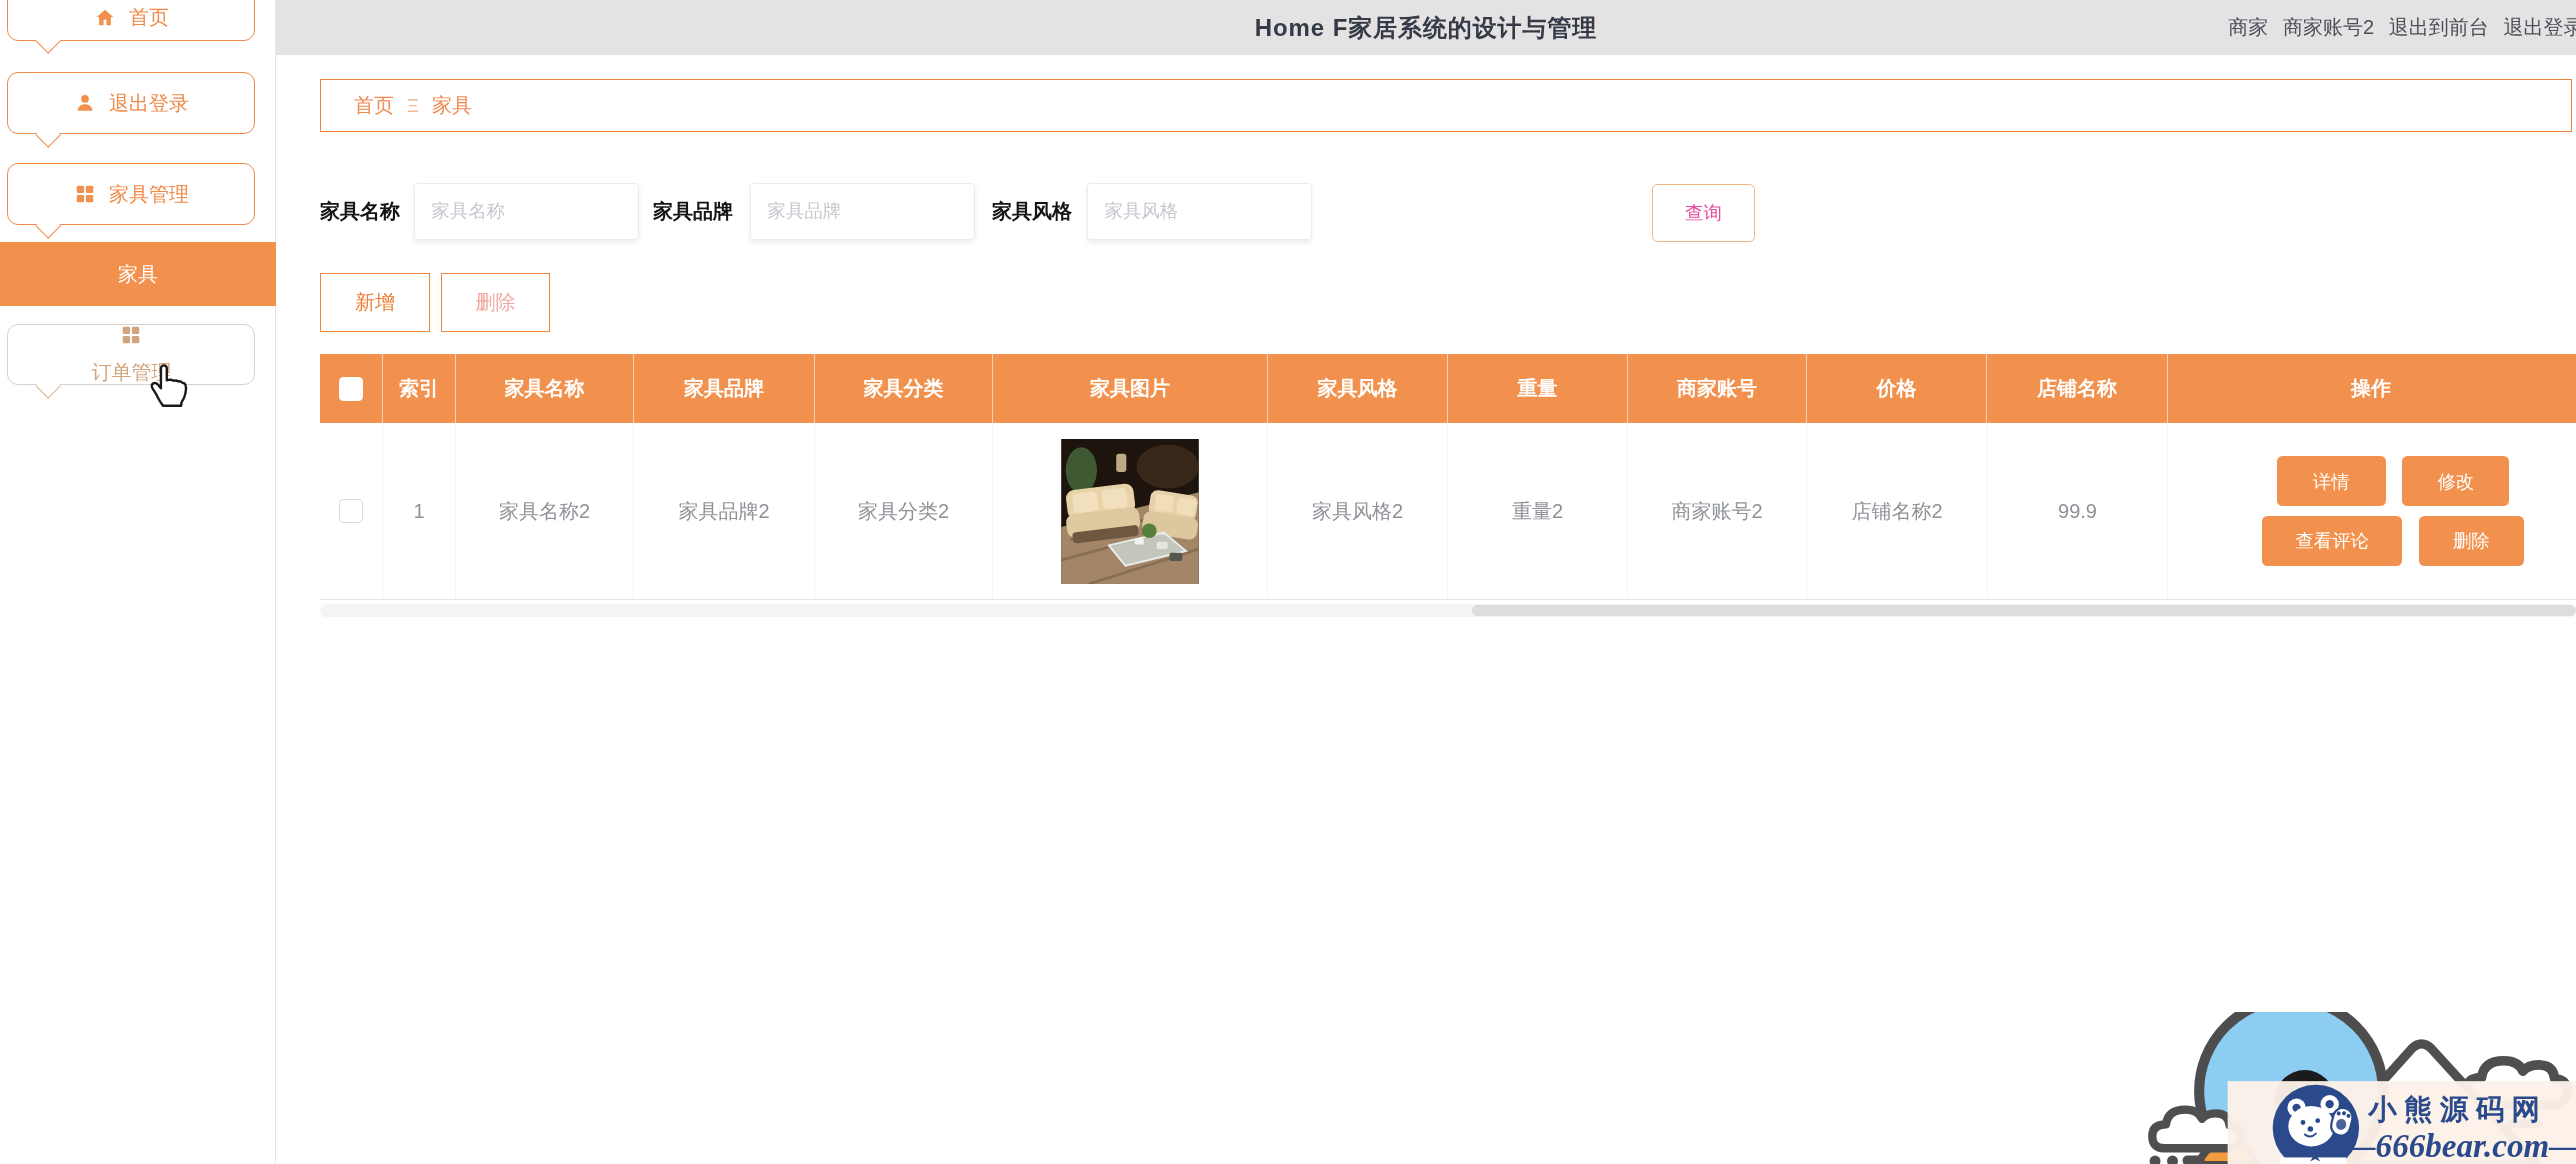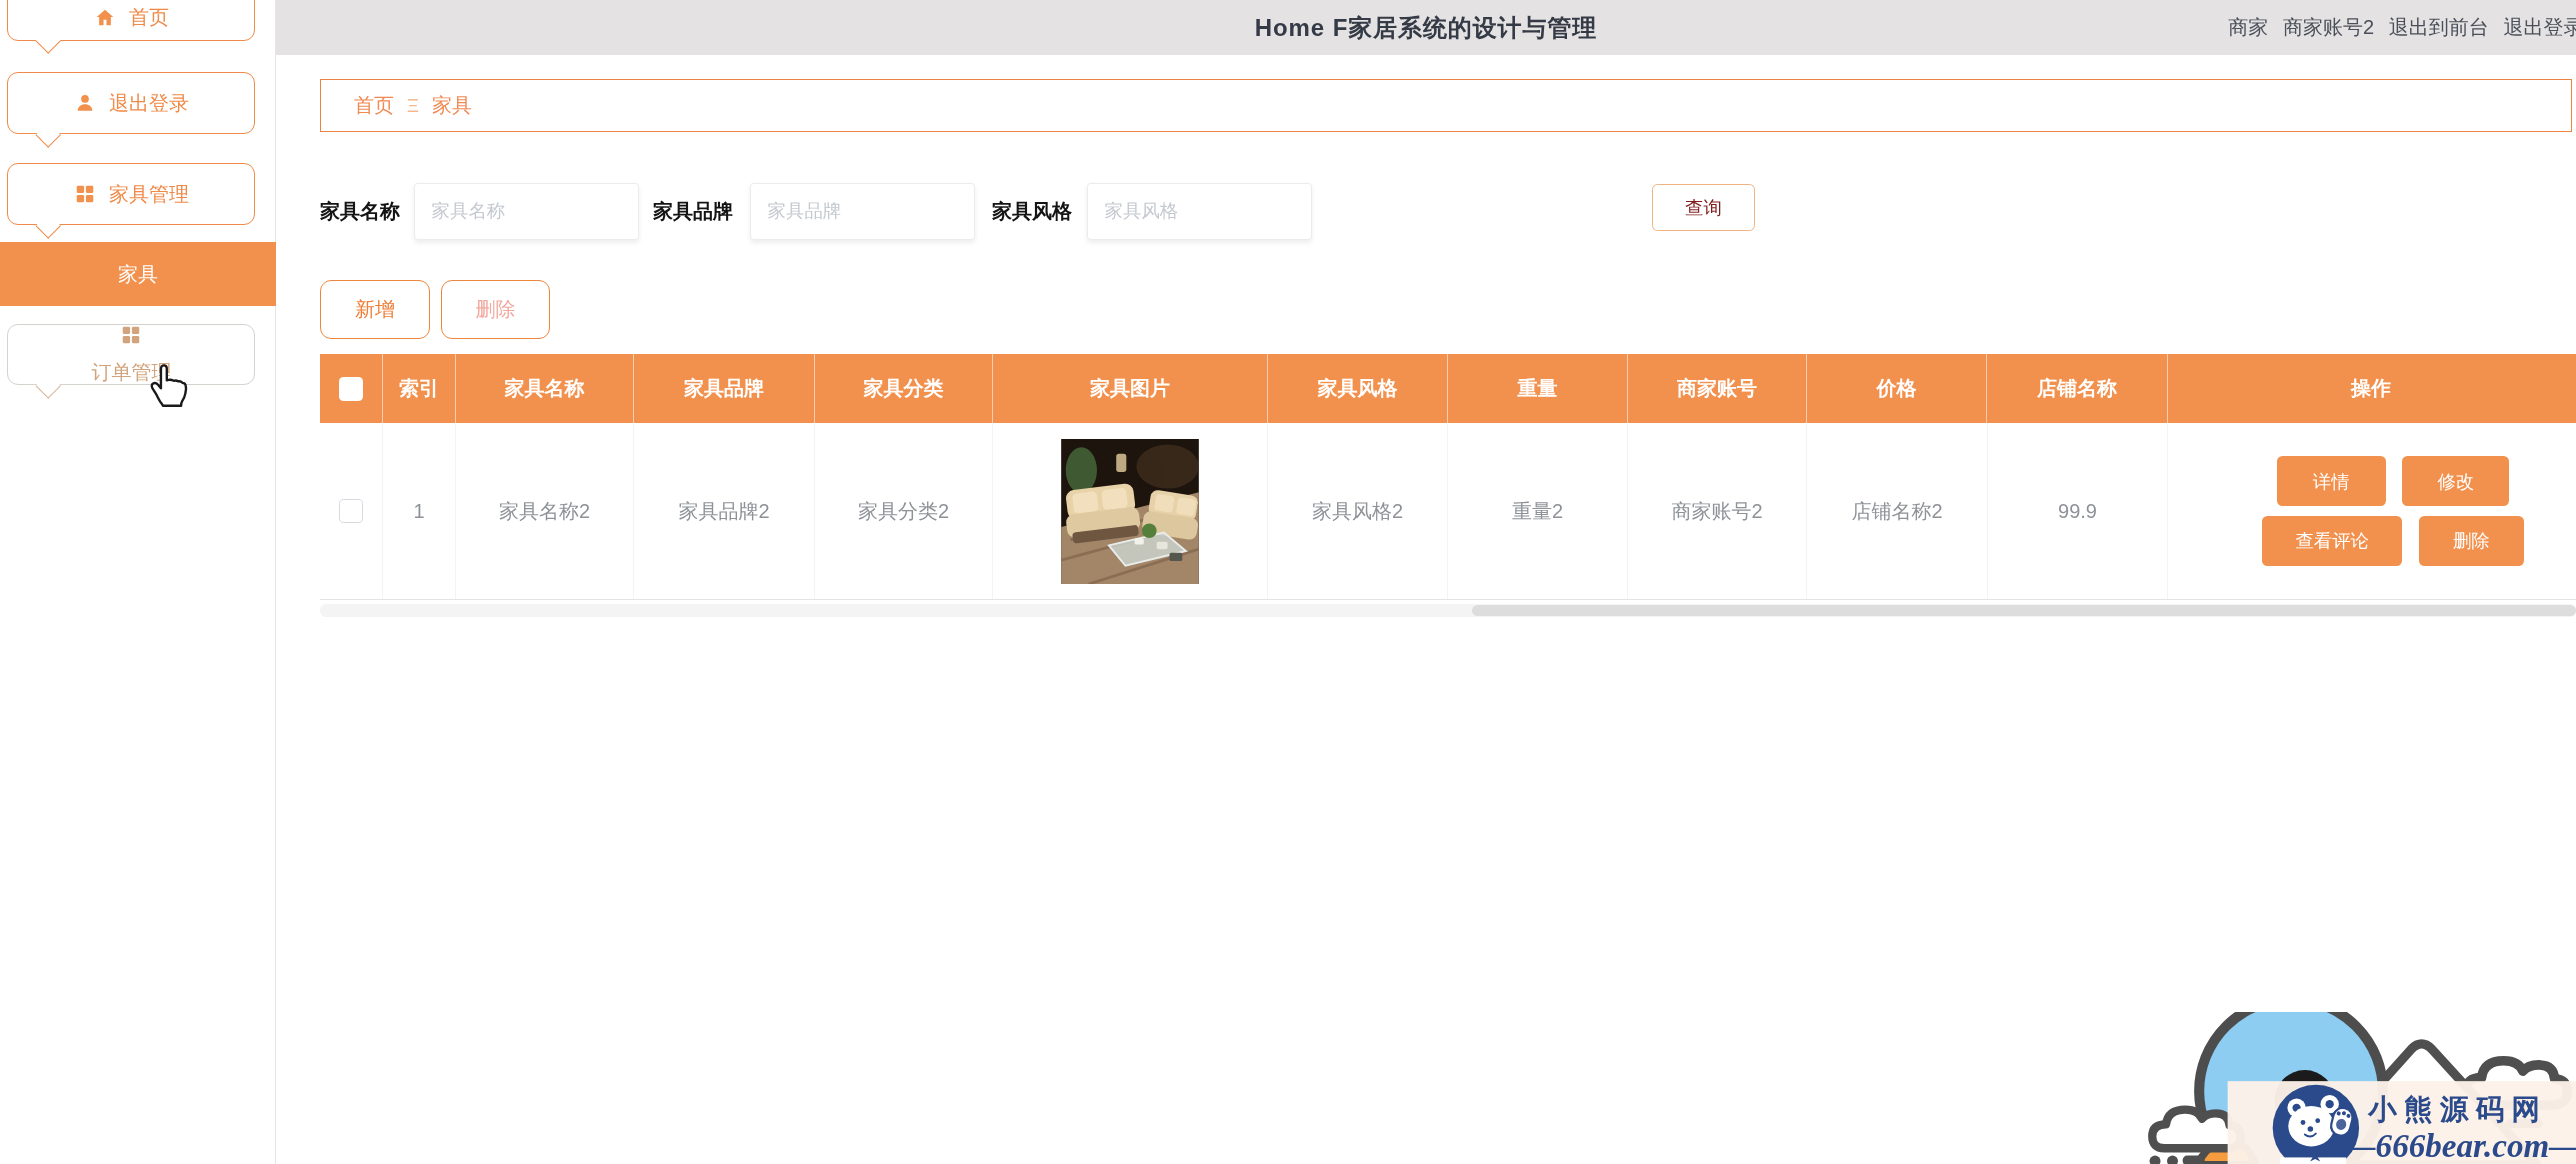--- a/index.html
+++ b/index.html
@@ -57,29 +57,29 @@
   .filter-row { position:absolute; left:320px; top:182px; width:2256px; height:59px; }
   .f-label { position:absolute; top:0; height:59px; display:flex; align-items:center;
     font-size:20px; font-weight:bold; color:#141414; }
   .f-input {
     position:absolute; top:0.9px; width:225px; height:57px; border:0.9px solid #ebebeb;
     border-radius:3.7px; box-shadow:0 2.8px 5.5px rgba(0,0,0,.07); padding:0 16.6px;
     font-size:18.4px; color:#333; font-family:"Liberation Sans", sans-serif; outline:none;
   }
   .f-input::placeholder { color:#c4c8cf; }
   .btn-query {
-    position:absolute; left:1332px; top:1.8px; width:103px; height:47px;
+    position:absolute; left:1332px; top:1.8px; width:103px; height:58px;
     background:#fff; border:0.9px solid #f0b482; border-radius:5.5px;
-    color:#7f1d1d; font-size:18.4px; cursor:pointer; font-family:"Liberation Sans", sans-serif;
+    color:#ec4899; font-size:18.4px; cursor:pointer; font-family:"Liberation Sans", sans-serif;
   }
 
   .action-row { position:absolute; left:320px; top:269px; height:59px; }
   .btn-outline {
-    position:absolute; top:11px; height:59px; background:#fff; border:1.8px solid #ee873e;
-    border-radius:11px; font-size:20px; cursor:pointer; font-family:"Liberation Sans", sans-serif;
+    position:absolute; top:4px; height:59px; background:#fff; border:1.8px solid #ee873e;
+    border-radius:0; font-size:20px; cursor:pointer; font-family:"Liberation Sans", sans-serif;
   }
   .btn-add { left:0; width:110px; color:#ee7d36; }
   .btn-del { left:121px; width:109px; color:#f2a89e; }
 
   
   .grid { position:absolute; left:320px; top:354px; width:2256px; }
   .t-head { display:flex; height:69px; background:#f2914d; }
   .t-head .cell {
     display:flex; align-items:center; justify-content:center;
     color:#fff; font-size:20px; font-weight:bold;

